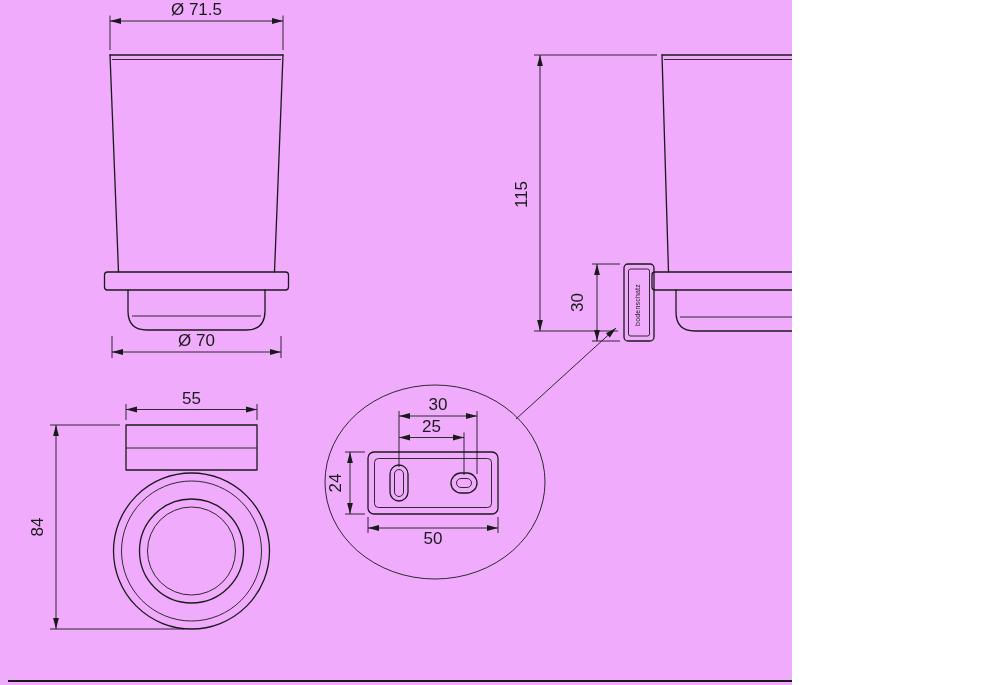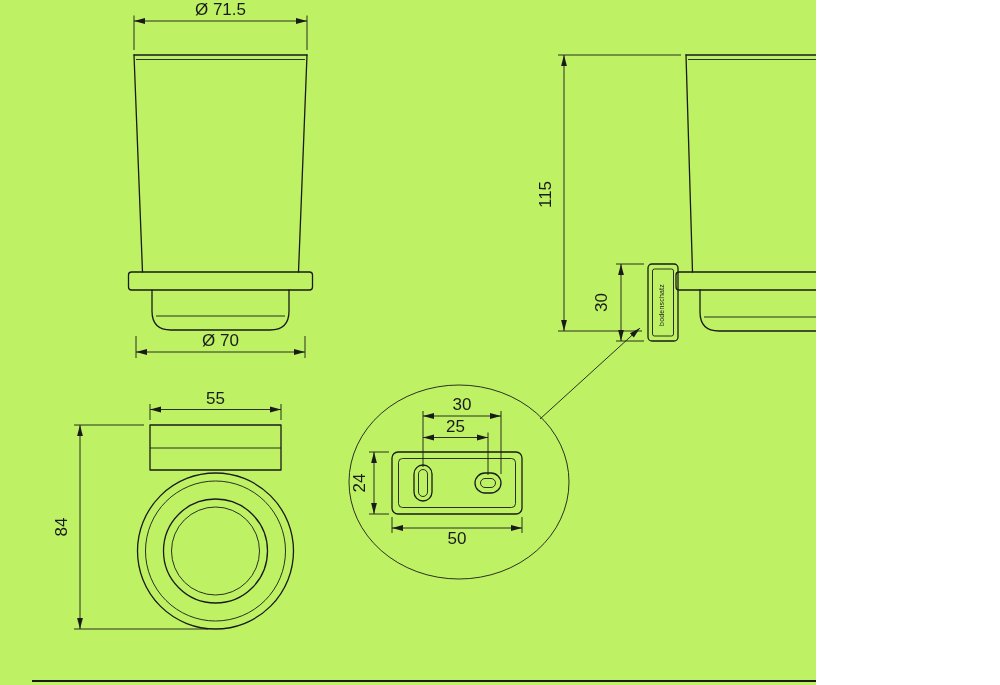--- a/index.html
+++ b/index.html
@@ -1,17 +1,17 @@
 <!DOCTYPE html>
 <html><head>
 <meta charset="utf-8">
 <style>
   html,body{margin:0;padding:0;background:#ffffff;}
-  .stage{position:relative;width:792px;height:685px;background:#bef264;overflow:hidden;
-         font-family:"Liberation Sans",sans-serif;padding-left:24px;}
+  .stage{position:relative;width:792px;height:685px;background:#f0abfc;overflow:hidden;
+         font-family:"Liberation Sans",sans-serif;}
   svg{display:block;}
   .ol{stroke:#1a1a1a;stroke-width:1.3;fill:none;stroke-linejoin:round;stroke-linecap:round;}
   .thin{stroke:#1a1a1a;stroke-width:0.9;fill:none;}
   .dim{stroke:#1a1a1a;stroke-width:0.9;fill:none;}
   .dimtext{font-family:"Liberation Sans",sans-serif;font-size:17px;fill:#1a1a1a;}
   .brandtext{font-family:"Liberation Sans",sans-serif;font-size:7px;fill:#222222;letter-spacing:.2px;}
   .border{stroke:#1a1a1a;stroke-width:2.2;}
 </style>
 </head>
 <body>

